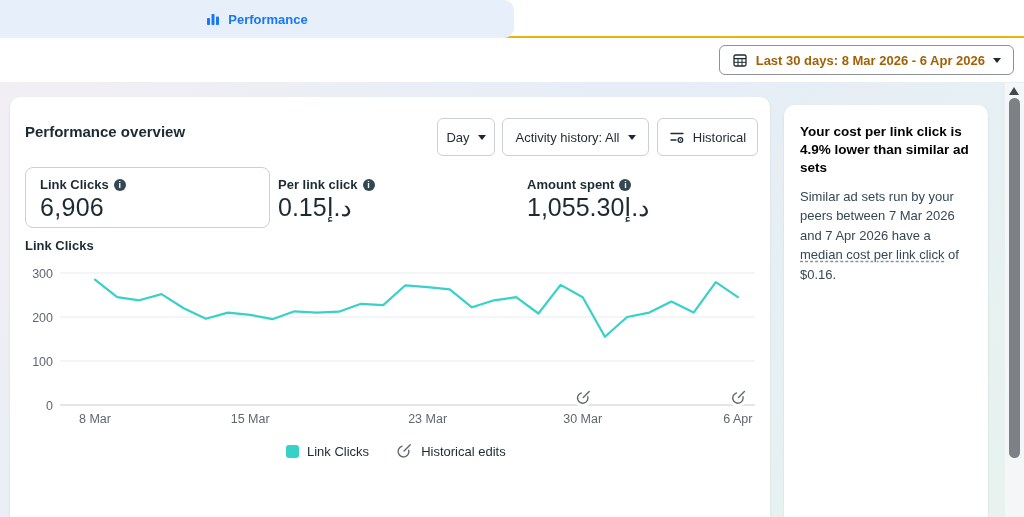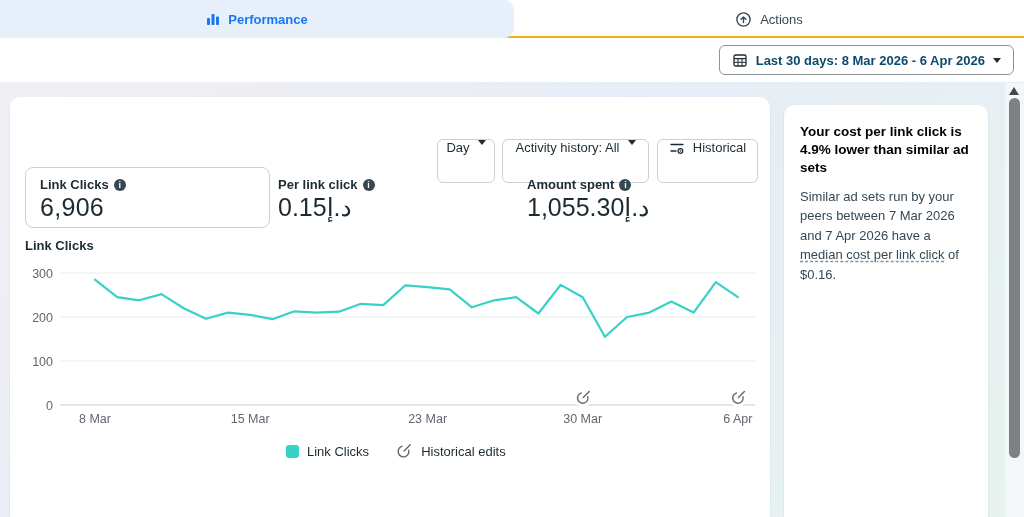--- a/index.html
+++ b/index.html
@@ -7,34 +7,34 @@
   body { font-family:"Liberation Sans", sans-serif; color:#1c2b33; background:#fff; position:relative; }
 
   
   .tabbar { position:absolute; left:0; top:0; width:1024px; height:38px; background:#fff; border-bottom:2px solid #eab308; }
   .tab { position:absolute; top:0; height:38px; display:flex; align-items:center; justify-content:center; gap:8px; font-size:13px; cursor:pointer; }
   .tab-performance { left:0; width:514px; background:#e7f0fa; border-radius:0 10px 10px 0; color:#1877F2; font-weight:bold; }
   .tab-actions { left:514px; width:510px; color:#344854; }
 
   
   .daterow { position:absolute; left:0; top:38px; width:1024px; height:44px; background:#fff; }
-  .datebtn { position:absolute; right:10px; top:7px; height:30px; display:flex; align-items:center; gap:8px; padding:0 12px; border:1px solid #8d9297; border-radius:6px; background:#fff; font-size:13px; font-weight:bold; color:#0c4a6e; cursor:pointer; }
+  .datebtn { position:absolute; right:10px; top:7px; height:30px; display:flex; align-items:center; gap:8px; padding:0 12px; border:1px solid #8d9297; border-radius:6px; background:#fff; font-size:13px; font-weight:bold; color:#a16207; cursor:pointer; }
 
   
   .backdrop { position:absolute; left:0; top:82px; width:1024px; height:435px; background:linear-gradient(135deg,#f2eff3 0%,#e6edf7 45%,#e7f3ee 100%); }
 
   
   .card { position:absolute; background:#fff; border-radius:10px; box-shadow:0 1px 2px rgba(0,0,0,.12); }
   .card-main { left:10px; top:97px; width:760px; height:430px; }
   .card-tip { left:784px; top:105px; width:204px; height:420px; padding:18px 16px; }
 
   .panel-title { position:absolute; left:15px; top:26px; font-size:15px; font-weight:bold; color:#1c2b33; }
 
   
-  .ctrlbtn { position:absolute; top:42px; height:44px; display:flex; align-items:flex-start; justify-content:center; gap:8px; border:1px solid #ccd0d5; border-radius:6px; background:#fff; font-size:13px; color:#1c2b33; cursor:pointer; }
+  .ctrlbtn { position:absolute; top:21px; height:38px; display:flex; align-items:center; justify-content:center; gap:8px; border:1px solid #ccd0d5; border-radius:6px; background:#fff; font-size:13px; color:#1c2b33; cursor:pointer; }
   .btn-day { left:427px; width:58px; }
   .btn-activity { left:492px; width:147px; }
   .btn-customise { left:647px; width:101px; }
 
   .chev { width:0; height:0; border-left:4px solid transparent; border-right:4px solid transparent; border-top:5px solid #1c2b33; }
 
   
   .metric { position:absolute; top:70px; height:61px; }
   .metric-1 { left:15px; width:245px; border:1px solid #ccd0d5; border-radius:8px; padding:9px 14px; }
   .metric-2 { left:268px; padding:10px 0; }
@@ -68,46 +68,40 @@
 
 <div class="tabbar">
   <div class="tab tab-performance">
     <svg width="14" height="14" viewBox="0 0 14 14">
       <rect x="1" y="6" width="3" height="7" rx="0.8" fill="#1877F2"></rect>
       <rect x="5.5" y="2" width="3" height="11" rx="0.8" fill="#1877F2"></rect>
       <rect x="10" y="4.5" width="3" height="8.5" rx="0.8" fill="#1877F2"></rect>
     </svg>
     <span>Performance</span>
   </div>
-  <div class="tab tab-actions">
-    <svg width="17" height="17" viewBox="0 0 17 17">
-      <circle cx="8.5" cy="8.5" r="6.6" fill="none" stroke="#344854" stroke-width="1.4"></circle>
-      <path d="M8.5 11.6 V6.2 M6.1 8.3 L8.5 5.9 L10.9 8.3" fill="none" stroke="#344854" stroke-width="1.4" stroke-linecap="round" stroke-linejoin="round"></path>
-    </svg>
-    <span>Actions</span>
-  </div>
 </div>
 
 <div class="daterow">
   <div class="datebtn">
     <svg width="16" height="16" viewBox="0 0 16 16">
       <rect x="2" y="3" width="12" height="11" rx="1.5" fill="none" stroke="#1c2b33" stroke-width="1.3"></rect>
       <line x1="2" y1="6.6" x2="14" y2="6.6" stroke="#1c2b33" stroke-width="1.3"></line>
       <line x1="6" y1="6.6" x2="6" y2="14" stroke="#1c2b33" stroke-width="1"></line>
       <line x1="10" y1="6.6" x2="10" y2="14" stroke="#1c2b33" stroke-width="1"></line>
       <line x1="2" y1="10.3" x2="14" y2="10.3" stroke="#1c2b33" stroke-width="1"></line>
     </svg>
     <span>Last 30 days: 8 Mar 2026 - 6 Apr 2026</span>
     <span class="chev"></span>
   </div>
 </div>
 
 <div class="backdrop"></div>
 
 <div class="card card-main">
+  <div class="panel-title">Performance overview</div>
 
   <div class="ctrlbtn btn-day">
     <span>Day</span>
     <span class="chev"></span>
   </div>
   <div class="ctrlbtn btn-activity">
     <span>Activity history: All</span>
     <span class="chev"></span>
   </div>
   <div class="ctrlbtn btn-customise">

